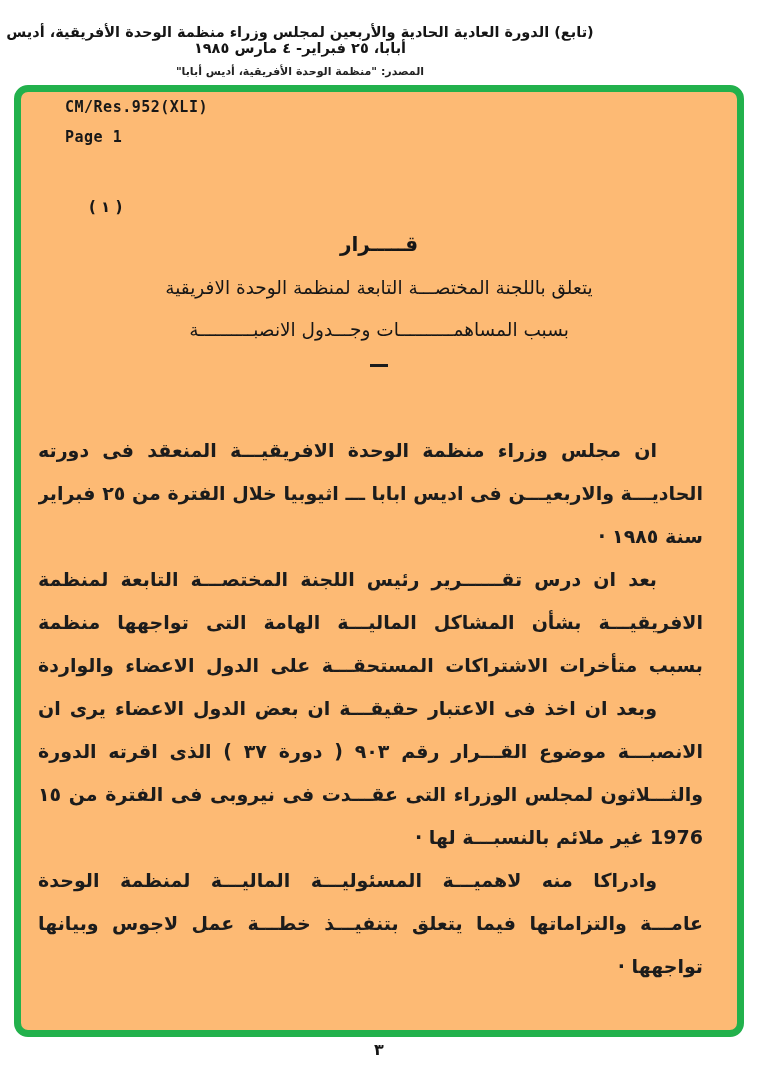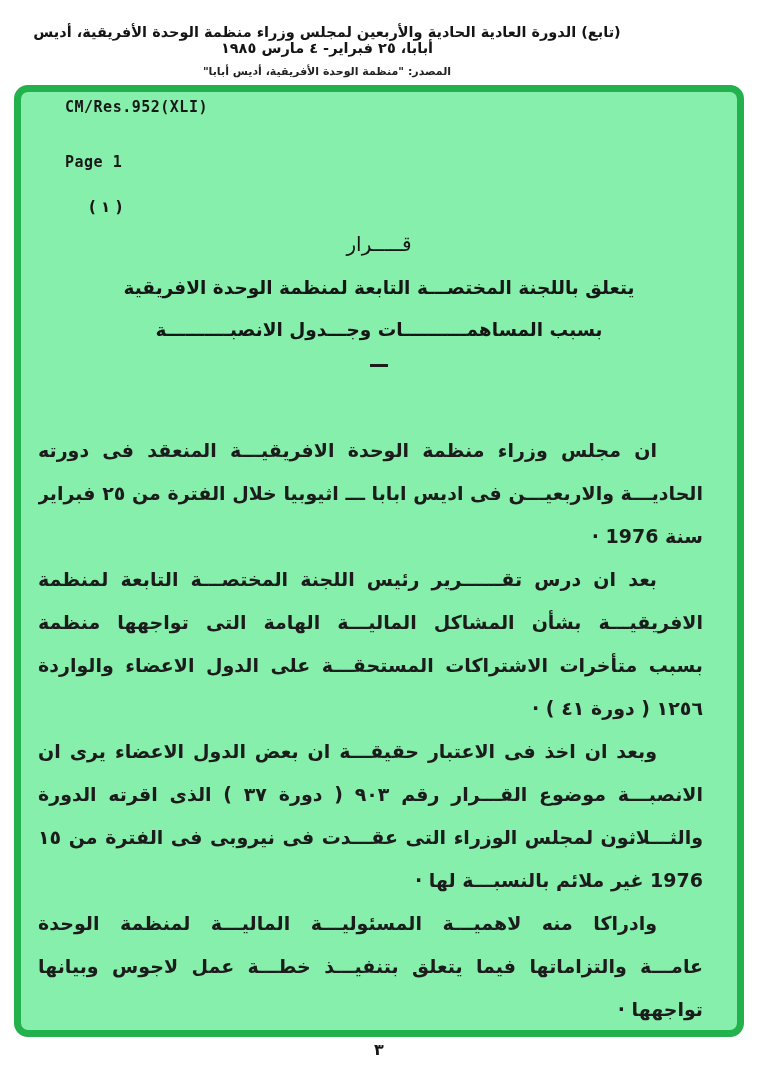--- a/index.html
+++ b/index.html
@@ -5,54 +5,54 @@
   html,body{margin:0;padding:0;}
   body{
     width:758px;height:1078px;position:relative;
     background:#ffffff;color:#1b1b1b;
     font-family:"DejaVu Sans",sans-serif;
     overflow:hidden;
   }
   
   .top-header{
     position:absolute;top:24px;left:0;width:600px;
-    direction:rtl;text-align:center;padding-left:27px;
+    direction:rtl;text-align:center;
   }
   .top-header .h1{
     font-size:14.5px;font-weight:700;letter-spacing:0;
     color:#151515;
   }
   .top-header .h2{
     margin-top:9px;font-size:11px;font-weight:700;color:#222;
   }
   
   .green-box{
     position:absolute;left:14px;top:85px;width:716px;height:938px;
-    border:7px solid #22B14C;border-radius:14px;background:#86efac;
+    border:7px solid #22B14C;border-radius:14px;background:#fdba74;
   }
   .ref-line{
     position:absolute;top:6px;left:44px;
     font-family:"DejaVu Sans Mono","Liberation Mono",monospace;
     font-size:15px;font-weight:700;color:#181818;letter-spacing:.5px;
   }
   .page-line{
     position:absolute;top:36px;left:44px;
     font-family:"DejaVu Sans Mono","Liberation Mono",monospace;
-    font-size:15px;font-weight:700;color:#181818;letter-spacing:.5px;margin-top:25px;
+    font-size:15px;font-weight:700;color:#181818;letter-spacing:.5px;
   }
   .item-number{
     position:absolute;top:106px;left:68px;
     font-size:15px;font-weight:700;color:#181818;
   }
   .title-block{
     position:absolute;top:140px;left:0;width:100%;
     direction:rtl;text-align:center;color:#161616;
   }
-  .doc-title{font-size:20px;font-weight:400;}
-  .doc-sub{font-size:18.5px;font-weight:700;margin-top:21px;}
+  .doc-title{font-size:20px;font-weight:700;}
+  .doc-sub{font-size:18.5px;font-weight:400;margin-top:21px;}
   .dash-divider{
     width:18px;border-top:3px solid #1c1c1c;
     margin:24px auto 0 auto;height:0;
   }
   .body-block{
     position:absolute;top:337px;right:34px;left:17px;
     direction:rtl;color:#1c1c1c;
     font-size:19px;font-weight:700;
   }
   .line{
@@ -86,25 +86,24 @@
   <div class="title-block">
     <div class="doc-title">قـــــرار</div>
     <div class="doc-sub">يتعلق   باللجنة المختصـــة التابعة لمنظمة الوحدة الافريقية</div>
     <div class="doc-sub">بسبب المساهمــــــــــات   وجـــدول الانصبــــــــــة</div>
     <div class="dash-divider"></div>
   </div>
 
   <div class="body-block">
     <div class="line fill indent">ان مجلس وزراء منظمة الوحدة الافريقيـــة المنعقد   فى دورته الحاديــــــــة</div>
     <div class="line fill">الحاديـــة والاربعيـــن فى اديس ابابا ـــ   اثيوبيا خلال الفترة من ٢٥ فبراير الى ٤ مارس</div>
-    <div class="line">سنة 1976 ·</div>
+    <div class="line">سنة ١٩٨٥ ·</div>
     <div class="line fill indent">بعد   ان درس تقــــــرير رئيس اللجنة المختصـــة التابعة لمنظمة الوحــــــدة</div>
     <div class="line fill">الافريقيـــة   بشأن المشاكل الماليـــة الهامة التى تواجهها   منظمة الوحـــدة الافريقيــــــة</div>
     <div class="line fill">بسبب متأخرات الاشتراكات المستحقـــة على الدول   الاعضاء والواردة فى الوثيقــــة رقـــم</div>
-    <div class="line">١٢٥٦ ( دورة ٤١ )  ·</div>
     <div class="line fill indent">وبعد ان    اخذ   فى الاعتبار حقيقـــة ان بعض الدول الاعضاء يرى ان جـــدول</div>
     <div class="line fill">الانصبـــة   موضوع القـــرار رقم ٩٠٣ ( دورة ٣٧ ) الذى اقرته الدورة الحاديـــة الســابعـــة</div>
     <div class="line fill">والثـــلاثون لمجلس الوزراء التى عقـــدت فى نيروبى   فى الفترة من   ١٥ الى ٢١ يونيو سنة</div>
     <div class="line">1976 غير ملائم بالنسبـــة لها ·</div>
     <div class="line fill indent">وادراكا منه لاهميـــة المسئوليـــة الماليـــة لمنظمة الوحدة الافريقيـــة بصفــــــــة</div>
     <div class="line fill">عامـــة والتزاماتها فيما يتعلق بتنفيـــذ خطـــة عمل لاجوس وبيانها الختامى   بصفــــــــة</div>
     <div class="line">تواجهها ·</div>
   </div>
 </div>
 

